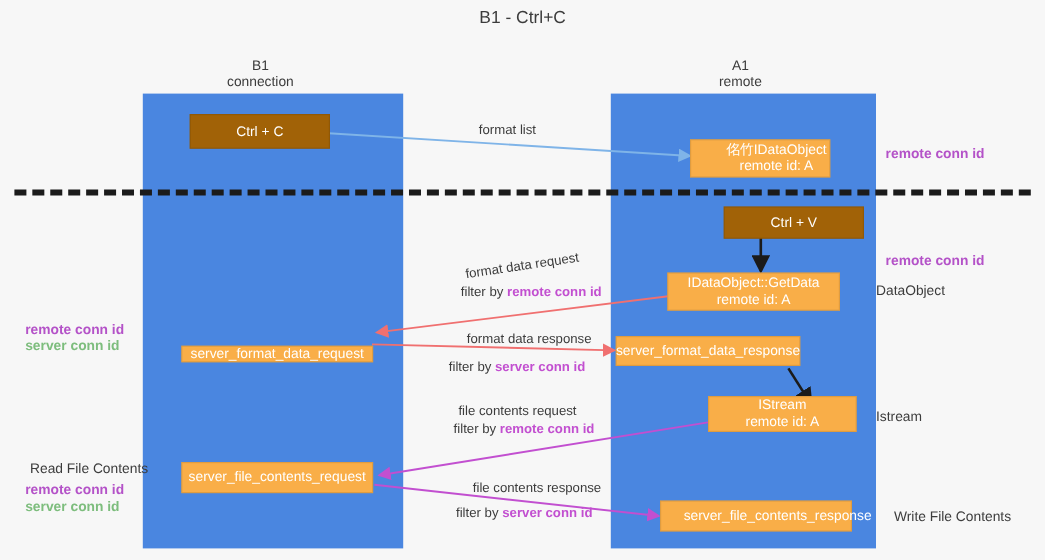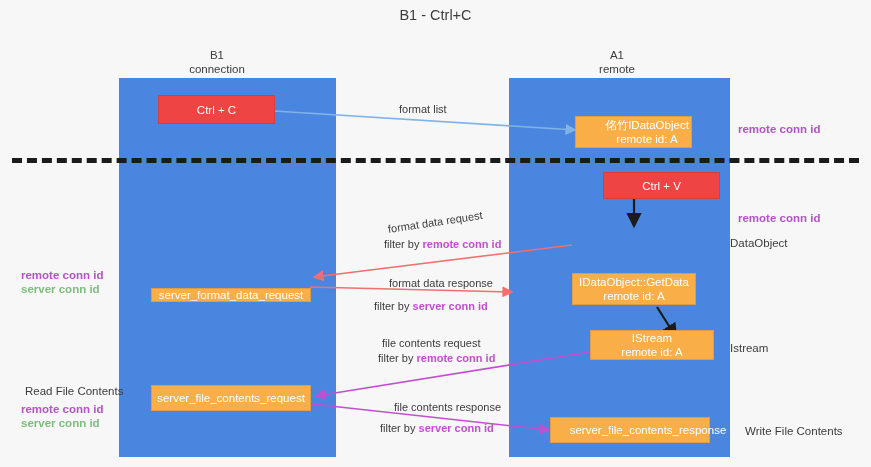--- a/index.html
+++ b/index.html
@@ -29,21 +29,21 @@
 
   
   .node{
     position:absolute;
     box-sizing:border-box;
     display:flex;flex-direction:column;align-items:center;justify-content:center;
     color:#ffffff;font-size:11.5px;line-height:14px;text-align:center;
     border:1px solid rgba(0,0,0,.10);
   }
   .node.orange{background:#f9ae48;}
-  .node.green{background:#ef4444;justify-content:center;}
+  .node.green{background:#a16207;justify-content:center;}
   .node span{display:block;white-space:nowrap;}
 
   
   .divider{
     position:absolute;left:12px;top:158px;width:847px;height:0;
     border-top:5px dashed #1b1b1b;
   }
 
   
   .lbl{
@@ -118,29 +118,32 @@
 
   <div class="node orange" style="left:575px;top:116px;width:117px;height:32px;padding-left:27px;">
     <span>佲竹IDataObject</span>
     <span>remote id: A</span>
   </div>
 
   <div class="node green" style="left:603px;top:172px;width:117px;height:27px;">
     <span>Ctrl + V</span>
   </div>
 
-  <div class="node orange" style="left:572px;top:227px;width:124px;height:32px;margin-top:46px;">
+  <div class="node orange" style="left:556px;top:227px;width:144px;height:32px;">
     <span>IDataObject::GetData</span>
     <span>remote id: A</span>
   </div>
 
   <div class="node orange" style="left:151px;top:252px;width:160px;height:14px;margin-top:36px;">
     <span>server_format_data_request</span>
   </div>
 
+  <div class="node orange" style="left:513px;top:280px;width:154px;height:25px;">
+    <span>server_format_data_response</span>
+  </div>
 
   <div class="node orange" style="left:590px;top:330px;width:124px;height:30px;">
     <span>IStream</span>
     <span>remote id: A</span>
   </div>
 
   <div class="node orange" style="left:151px;top:385px;width:160px;height:26px;">
     <span>server_file_contents_request</span>
   </div>
 

